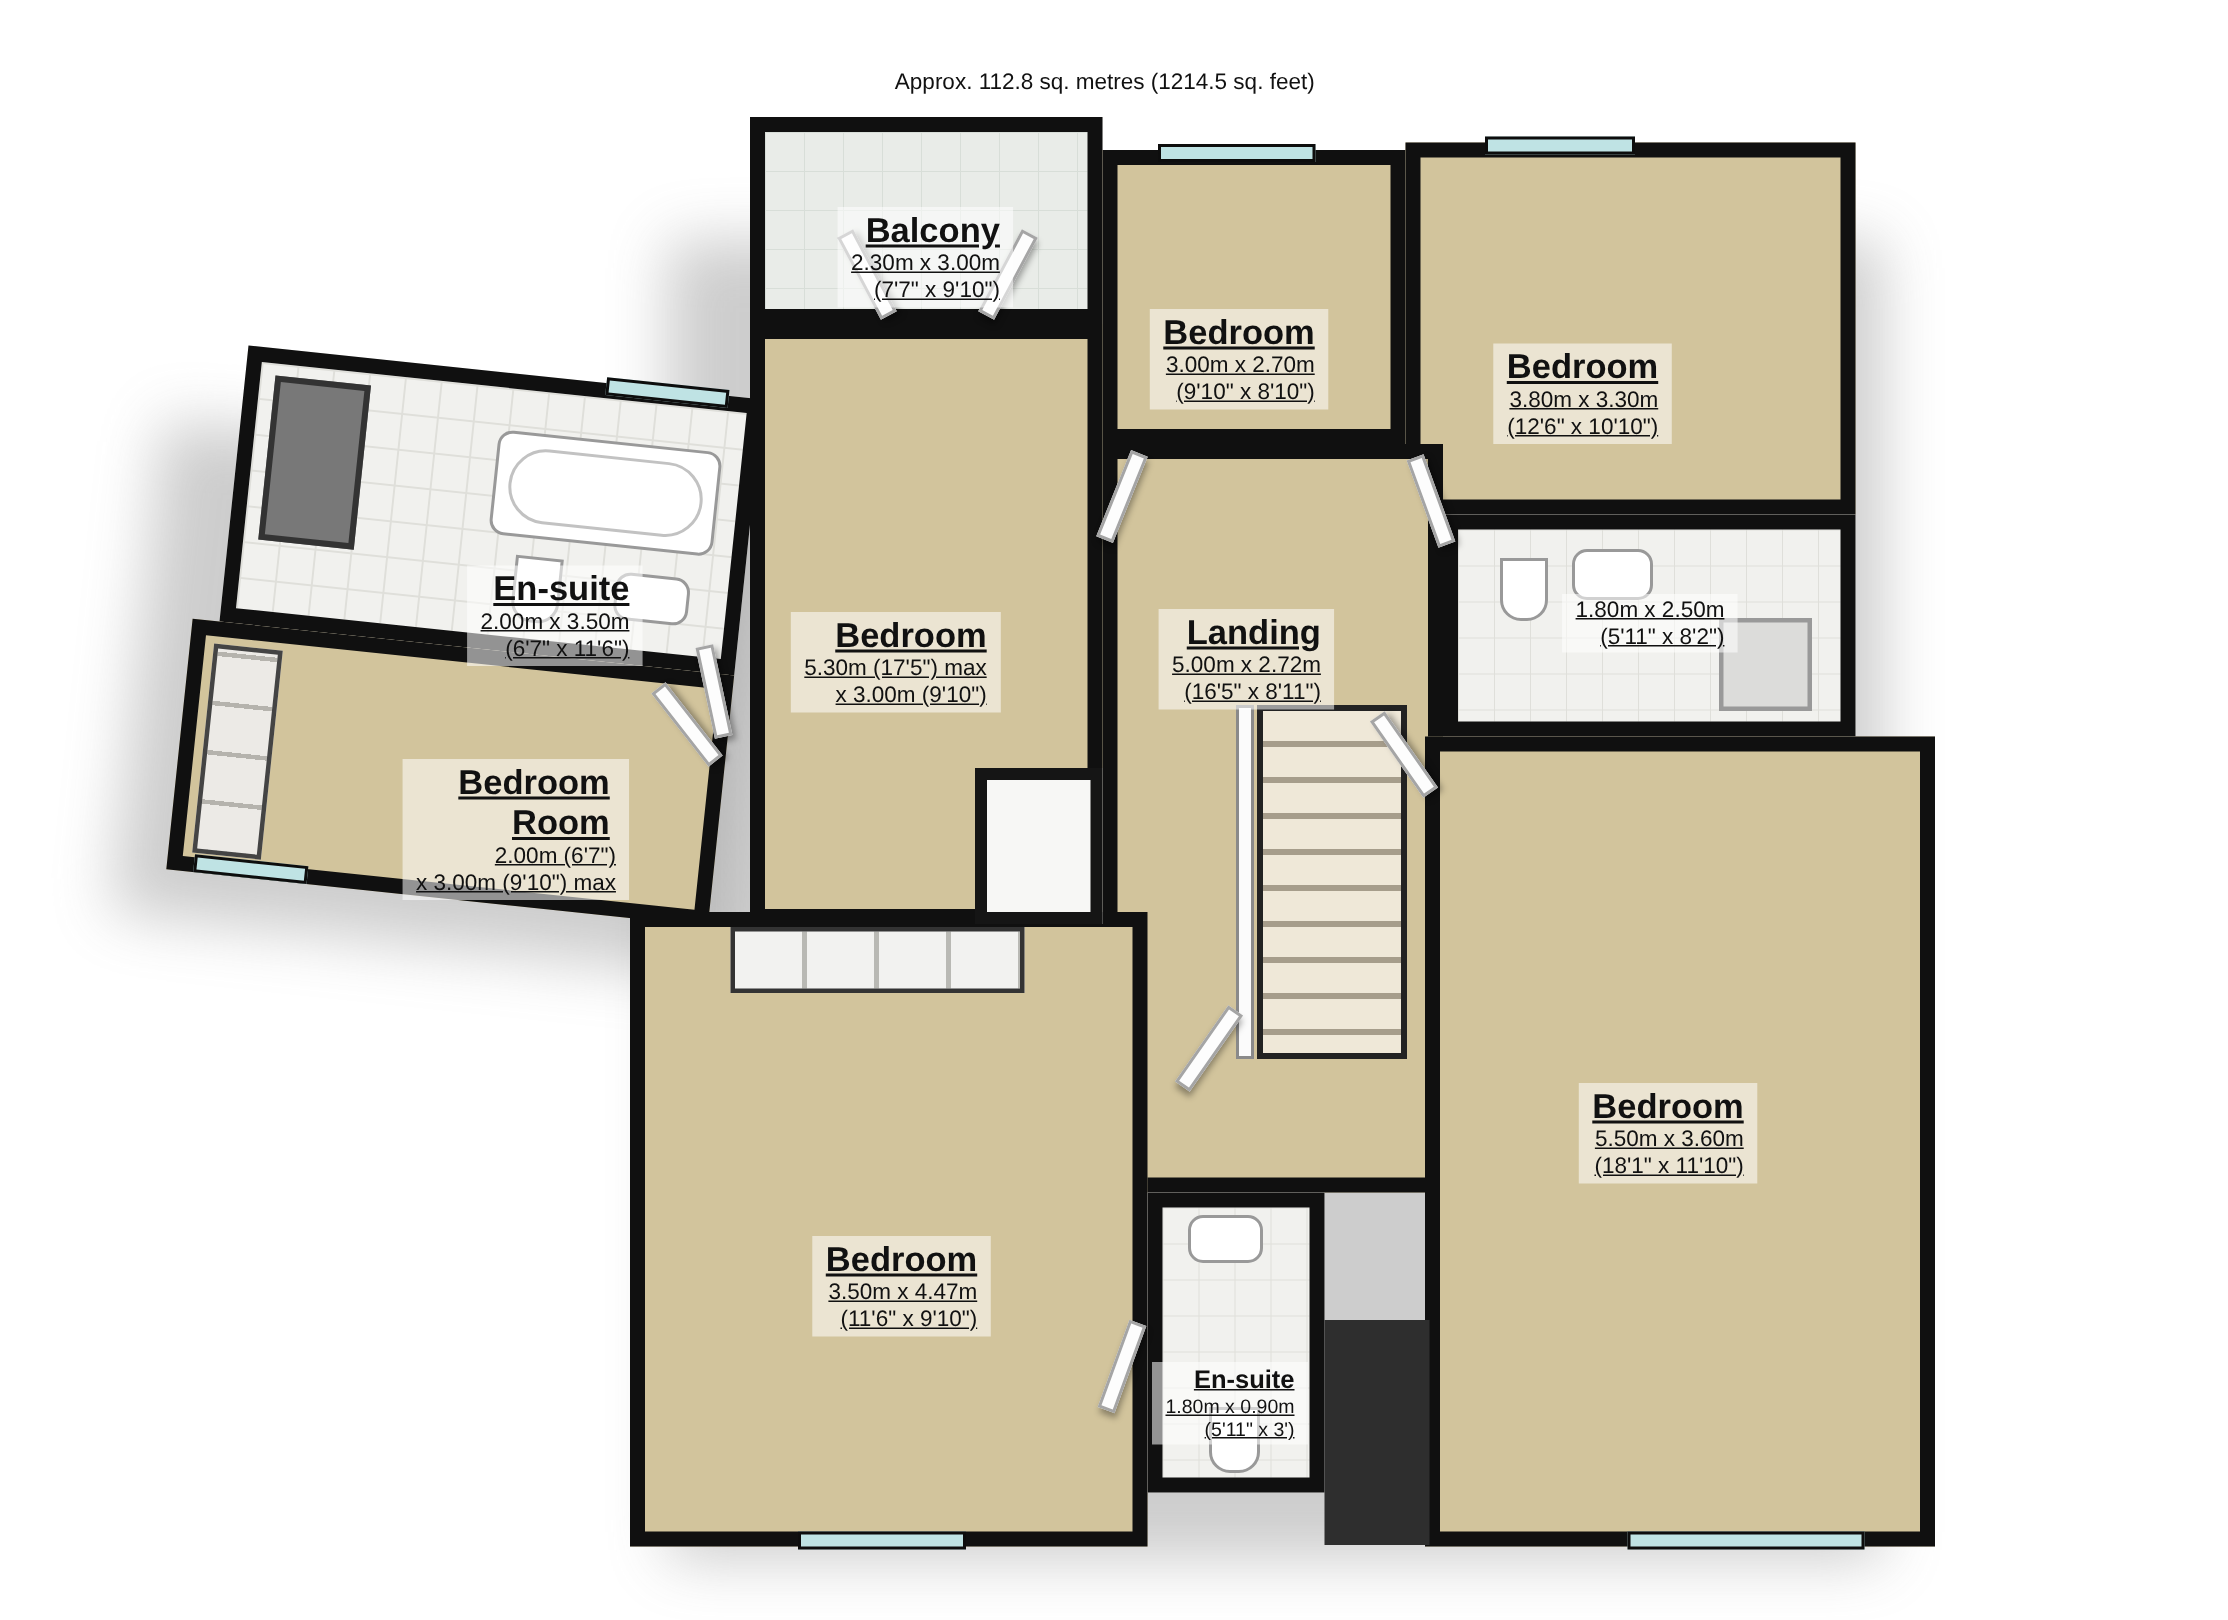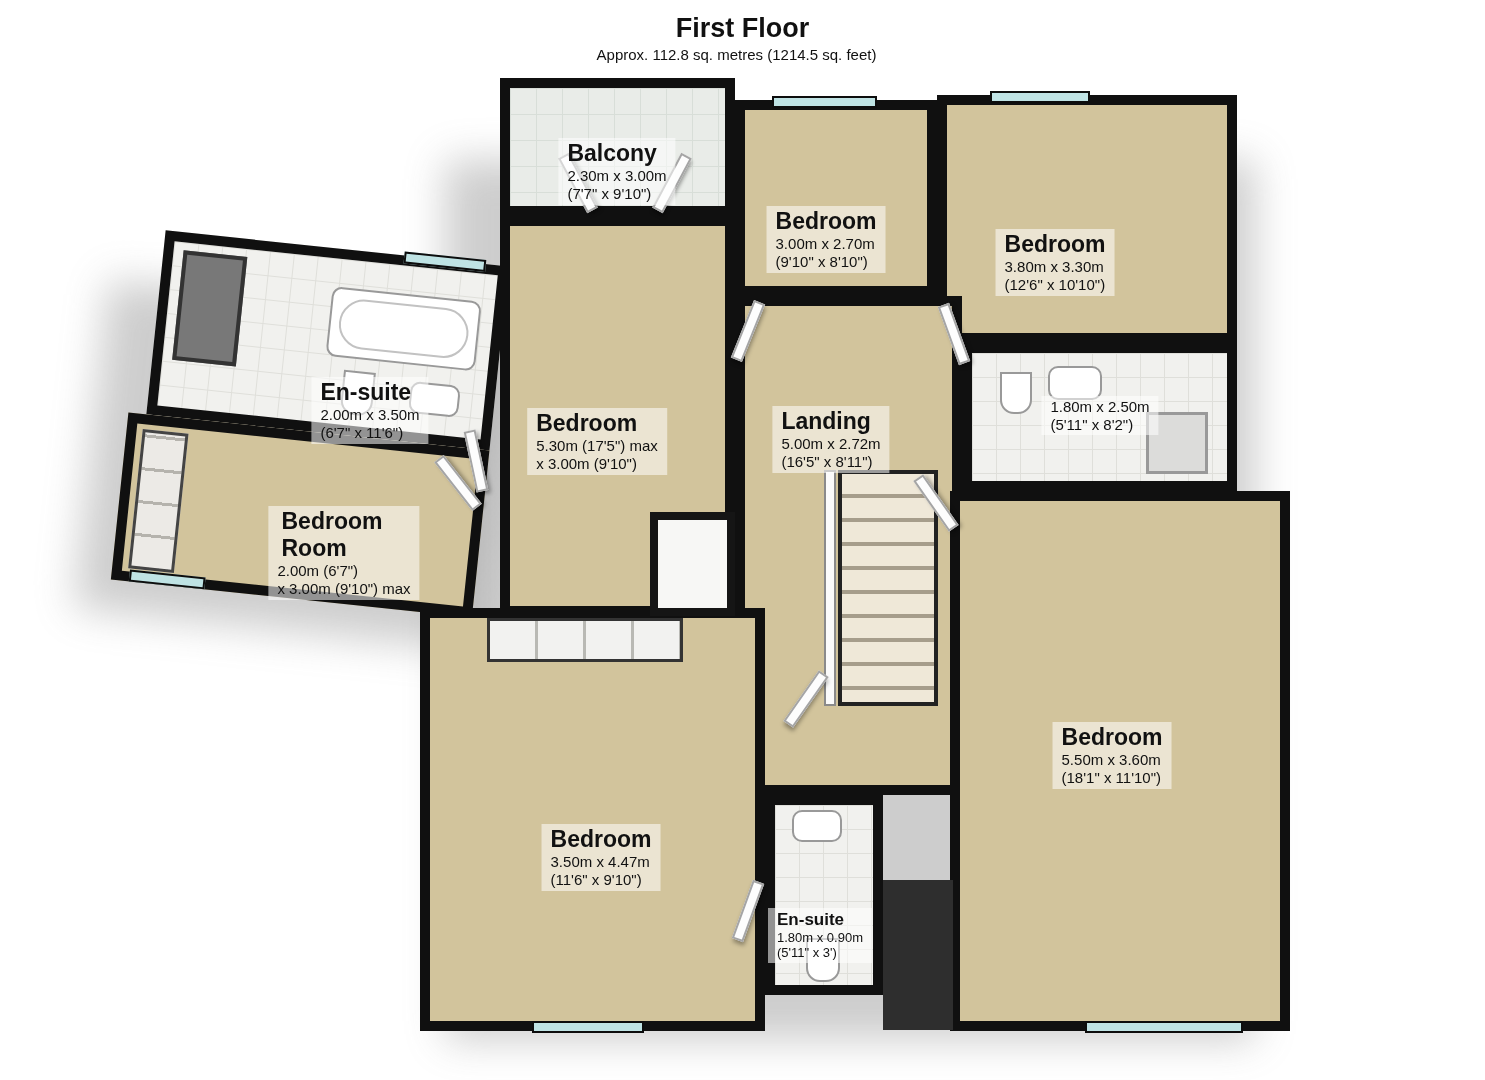--- a/index.html
+++ b/index.html
@@ -45,41 +45,40 @@
   .basin{border-radius:10px;}
   .shower{background:#787878;border:4px solid #333;}
   .showertray{background:#dcdcda;border:3px solid #999;}
   .wardrobe{background:#f2f2f0;border:3px solid #333;
         background-image:repeating-linear-gradient(90deg,transparent 0 45px,#b9b9b4 45px 48px);}
   .wardrobe-v{background:#eceae6;border:3px solid #444;
         background-image:repeating-linear-gradient(0deg,transparent 0 30px,#b5b3ad 30px 33px);}
   .cupboard{position:absolute;background:#f7f7f5;border:8px solid #151515;box-sizing:border-box;z-index:15;}
 
   
-  .room-label{position:absolute;transform:translateX(-50%);text-align:left;
-        background:rgba(255,255,255,.55);padding:2px 9px;line-height:1.18;z-index:40;white-space:nowrap;}
+  .room-label{position:absolute;transform:translateX(-50%);text-align:right;
+        background:rgba(255,255,255,.55);padding:2px 9px;line-height:1.18;z-index:40;white-space:nowrap;text-decoration:underline;}
   .rname{font-size:23px;font-weight:bold;}
   .rname:empty{display:none;}
   .rdim{font-size:15px;}
   .small .rname{font-size:17px;}
   .small .rdim{font-size:13px;}
   .wrap .rname{white-space:normal;max-width:125px;margin:0 auto;}
 
   
   .title{position:absolute;left:0;right:0;top:13px;text-align:center;
          font-size:27px;font-weight:bold;z-index:50;}
   .subtitle{position:absolute;left:0;right:12px;top:46px;text-align:center;
          font-size:15px;z-index:50;}
 </style>
 </head>
 <body>
 
 <div id="stage">
 
-  <div class="title">First Floor</div>
   <div class="subtitle">Approx. 112.8 sq. metres (1214.5 sq. feet)</div>
 
   <div class="shadow" style="left:445px;top:160px;width:810px;height:880px;"></div>
   <div class="shadow" style="left:90px;top:300px;width:400px;height:330px;transform:rotate(6deg);"></div>
 
   <div id="wing">
     <div class="room tile" style="left:60px;top:12px;width:345px;height:185px;"></div>
     <div class="room carpet" style="left:42px;top:197px;width:363px;height:168px;"></div>
 
     <div class="feature shower" style="left:80px;top:30px;width:64px;height:110px;"></div>

